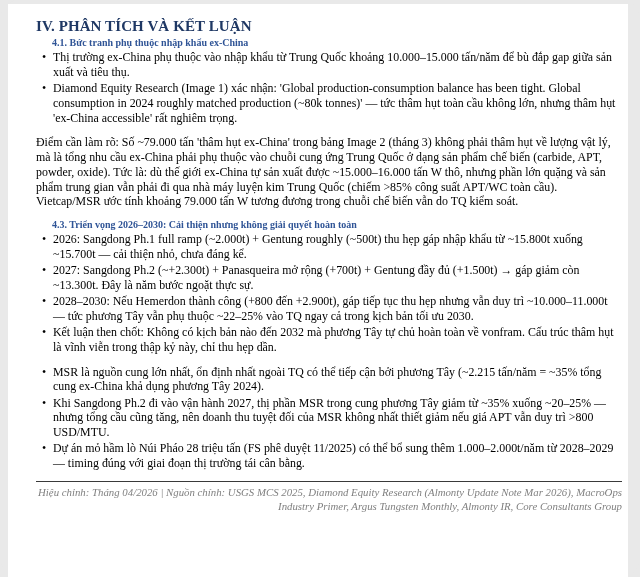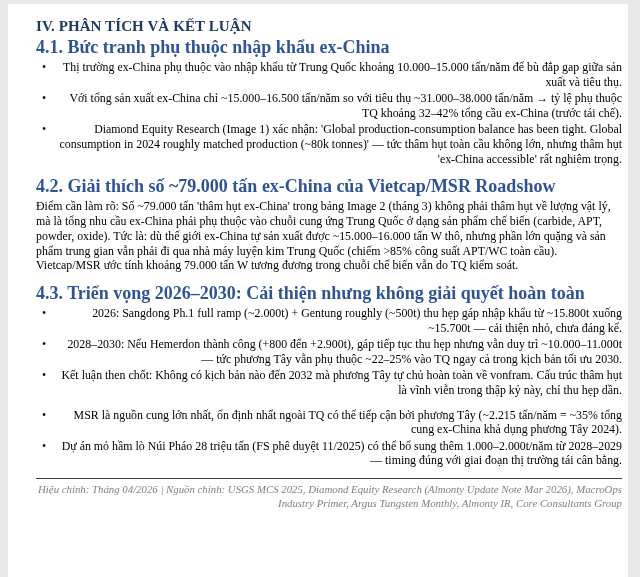--- a/index.html
+++ b/index.html
@@ -13,29 +13,29 @@
     position:absolute;left:8px;top:4px;width:620px;height:573px;
     background:#ffffff;box-sizing:border-box;
     padding:14px 6px 0 28px;
   }
   .doc-title{
     font-size:15px;font-weight:bold;color:var(--title-navy,#1f3864);
     margin:0 0 2px 0;letter-spacing:.1px;
   }
   .sec{margin:0 0 10px 0;}
   .sec-heading{
-    font-size:18px;font-weight:bold;color:var(--heading-blue,#2f5496);
-    margin:0 0 2px 0;
+    font-size:10px;font-weight:bold;color:var(--heading-blue,#2f5496);
+    margin:0 0 2px 16px;
   }
   .para{
     font-size:11.9px;line-height:1.24;color:#000;margin:0 0 1px 0;
   }
   .bullet{
     position:relative;font-size:11.9px;line-height:1.24;color:#000;
-    padding-left:17px;margin:0 0 1.5px 0;text-align:right;
+    padding-left:17px;margin:0 0 1.5px 0;
   }
   .bullet::before{
     content:"\2022";position:absolute;left:6px;top:0;color:#000;
   }
   .b{font-weight:normal;}
   .footer{
     margin-top:7px;border-top:1px solid #3a3a3a;padding-top:3px;
     font-size:10.8px;line-height:1.32;color:var(--footer-gray,#808080);
     font-style:italic;text-align:right;
   }
@@ -43,33 +43,33 @@
 </head>
 <body>
 
 <div class="stage">
   <div class="page">
     <h1 class="doc-title">IV. PHÂN TÍCH VÀ KẾT LUẬN</h1>
     <div>
         <section class="sec">
           <h2 class="sec-heading">4.1. Bức tranh phụ thuộc nhập khẩu ex-China</h2>
           <div class="bullet"><span>Thị trường ex-China phụ thuộc vào nhập khẩu từ Trung Quốc khoảng 10.000–15.000 tấn/năm để bù đắp gap giữa sản xuất và tiêu thụ.</span></div>
-          <div class="bullet"><span>Với tổng sản xuất ex-China chỉ ~15.000–16.500 tấn/năm so với tiêu thụ ~31.000–38.000 tấn/năm → tỷ lệ phụ thuộc TQ khoảng 32–42% tổng cầu ex-China (trước tái chế).</span></div>
           <div class="bullet"><span>Diamond Equity Research (Image 1) xác nhận: 'Global production-consumption balance has been tight. Global consumption in 2024 roughly matched production (~80k tonnes)' — tức thâm hụt toàn cầu không lớn, nhưng thâm hụt 'ex-China accessible' rất nghiêm trọng.</span></div>
         </section>
         <section class="sec">
-          <h2 class="sec-heading">4.2. Giải thích số ~79.000 tấn ex-China của Vietcap/MSR Roadshow</h2>
           <p class="para"><span class="b">Điểm cần làm rõ:</span><span> Số ~79.000 tấn 'thâm hụt ex-China' trong bảng Image 2 (tháng 3) không phải thâm hụt về lượng vật lý, mà là </span><span class="b">tổng nhu cầu ex-China phải phụ thuộc vào chuỗi cung ứng Trung Quốc</span><span> ở dạng sản phẩm chế biến (carbide, APT, powder, oxide). Tức là: dù thế giới ex-China tự sản xuất được ~15.000–16.000 tấn W thô, nhưng phần lớn quặng và sản phẩm trung gian vẫn phải đi qua nhà máy luyện kim Trung Quốc (chiếm &gt;85% công suất APT/WC toàn cầu). Vietcap/MSR ước tính khoảng 79.000 tấn W tương đương trong chuỗi chế biến vẫn do TQ kiểm soát.</span></p>
         </section>
         <section class="sec">
           <h2 class="sec-heading">4.3. Triển vọng 2026–2030: Cải thiện nhưng không giải quyết hoàn toàn</h2>
           <div class="bullet"><span>2026: Sangdong Ph.1 full ramp (~2.000t) + Gentung roughly (~500t) thu hẹp gáp nhập khẩu từ ~15.800t xuống ~15.700t — cải thiện nhỏ, chưa đáng kể.</span></div>
+          <div class="bullet"><span>2027: Sangdong Ph.2 (~+2.300t) + Panasqueira mở rộng (+700t) + Gentung đầy đủ (+1.500t) → gáp giảm còn ~13.300t. Đây là năm bước ngoặt thực sự.</span></div>
           <div class="bullet"><span>2028–2030: Nếu Hemerdon thành công (+800 đến +2.900t), gáp tiếp tục thu hẹp nhưng vẫn duy trì ~10.000–11.000t — tức phương Tây vẫn phụ thuộc ~22–25% vào TQ ngay cả trong kịch bản tối ưu 2030.</span></div>
           <div class="bullet"><span class="b">Kết luận then chốt: Không có kịch bản nào đến 2032 mà phương Tây tự chủ hoàn toàn về vonfram. Cấu trúc thâm hụt là vĩnh viễn trong thập kỷ này, chỉ thu hẹp dần.</span></div>
         </section>
         <section class="sec">
           <div class="bullet"><span>MSR là nguồn cung lớn nhất, ổn định nhất ngoài TQ có thể tiếp cận bởi phương Tây (~2.215 tấn/năm = ~35% tổng cung ex-China khả dụng phương Tây 2024).</span></div>
+          <div class="bullet"><span>Khi Sangdong Ph.2 đi vào vận hành 2027, thị phần MSR trong cung phương Tây giảm từ ~35% xuống ~20–25% — nhưng tổng cầu cũng tăng, nên doanh thu tuyệt đối của MSR không nhất thiết giảm nếu giá APT vẫn duy trì &gt;800 USD/MTU.</span></div>
           <div class="bullet"><span>Dự án mỏ hầm lò Núi Pháo 28 triệu tấn (FS phê duyệt 11/2025) có thể bổ sung thêm 1.000–2.000t/năm từ 2028–2029 — timing đúng với giai đoạn thị trường tái cân bằng.</span></div>
         </section>
       </div>
     <div class="footer">Hiệu chỉnh: Tháng 04/2026 | Nguồn chính: USGS MCS 2025, Diamond Equity Research (Almonty Update Note Mar 2026), MacroOps Industry Primer, Argus Tungsten Monthly, Almonty IR, Core Consultants Group</div>
   </div>
 </div>
 
 </body></html>

